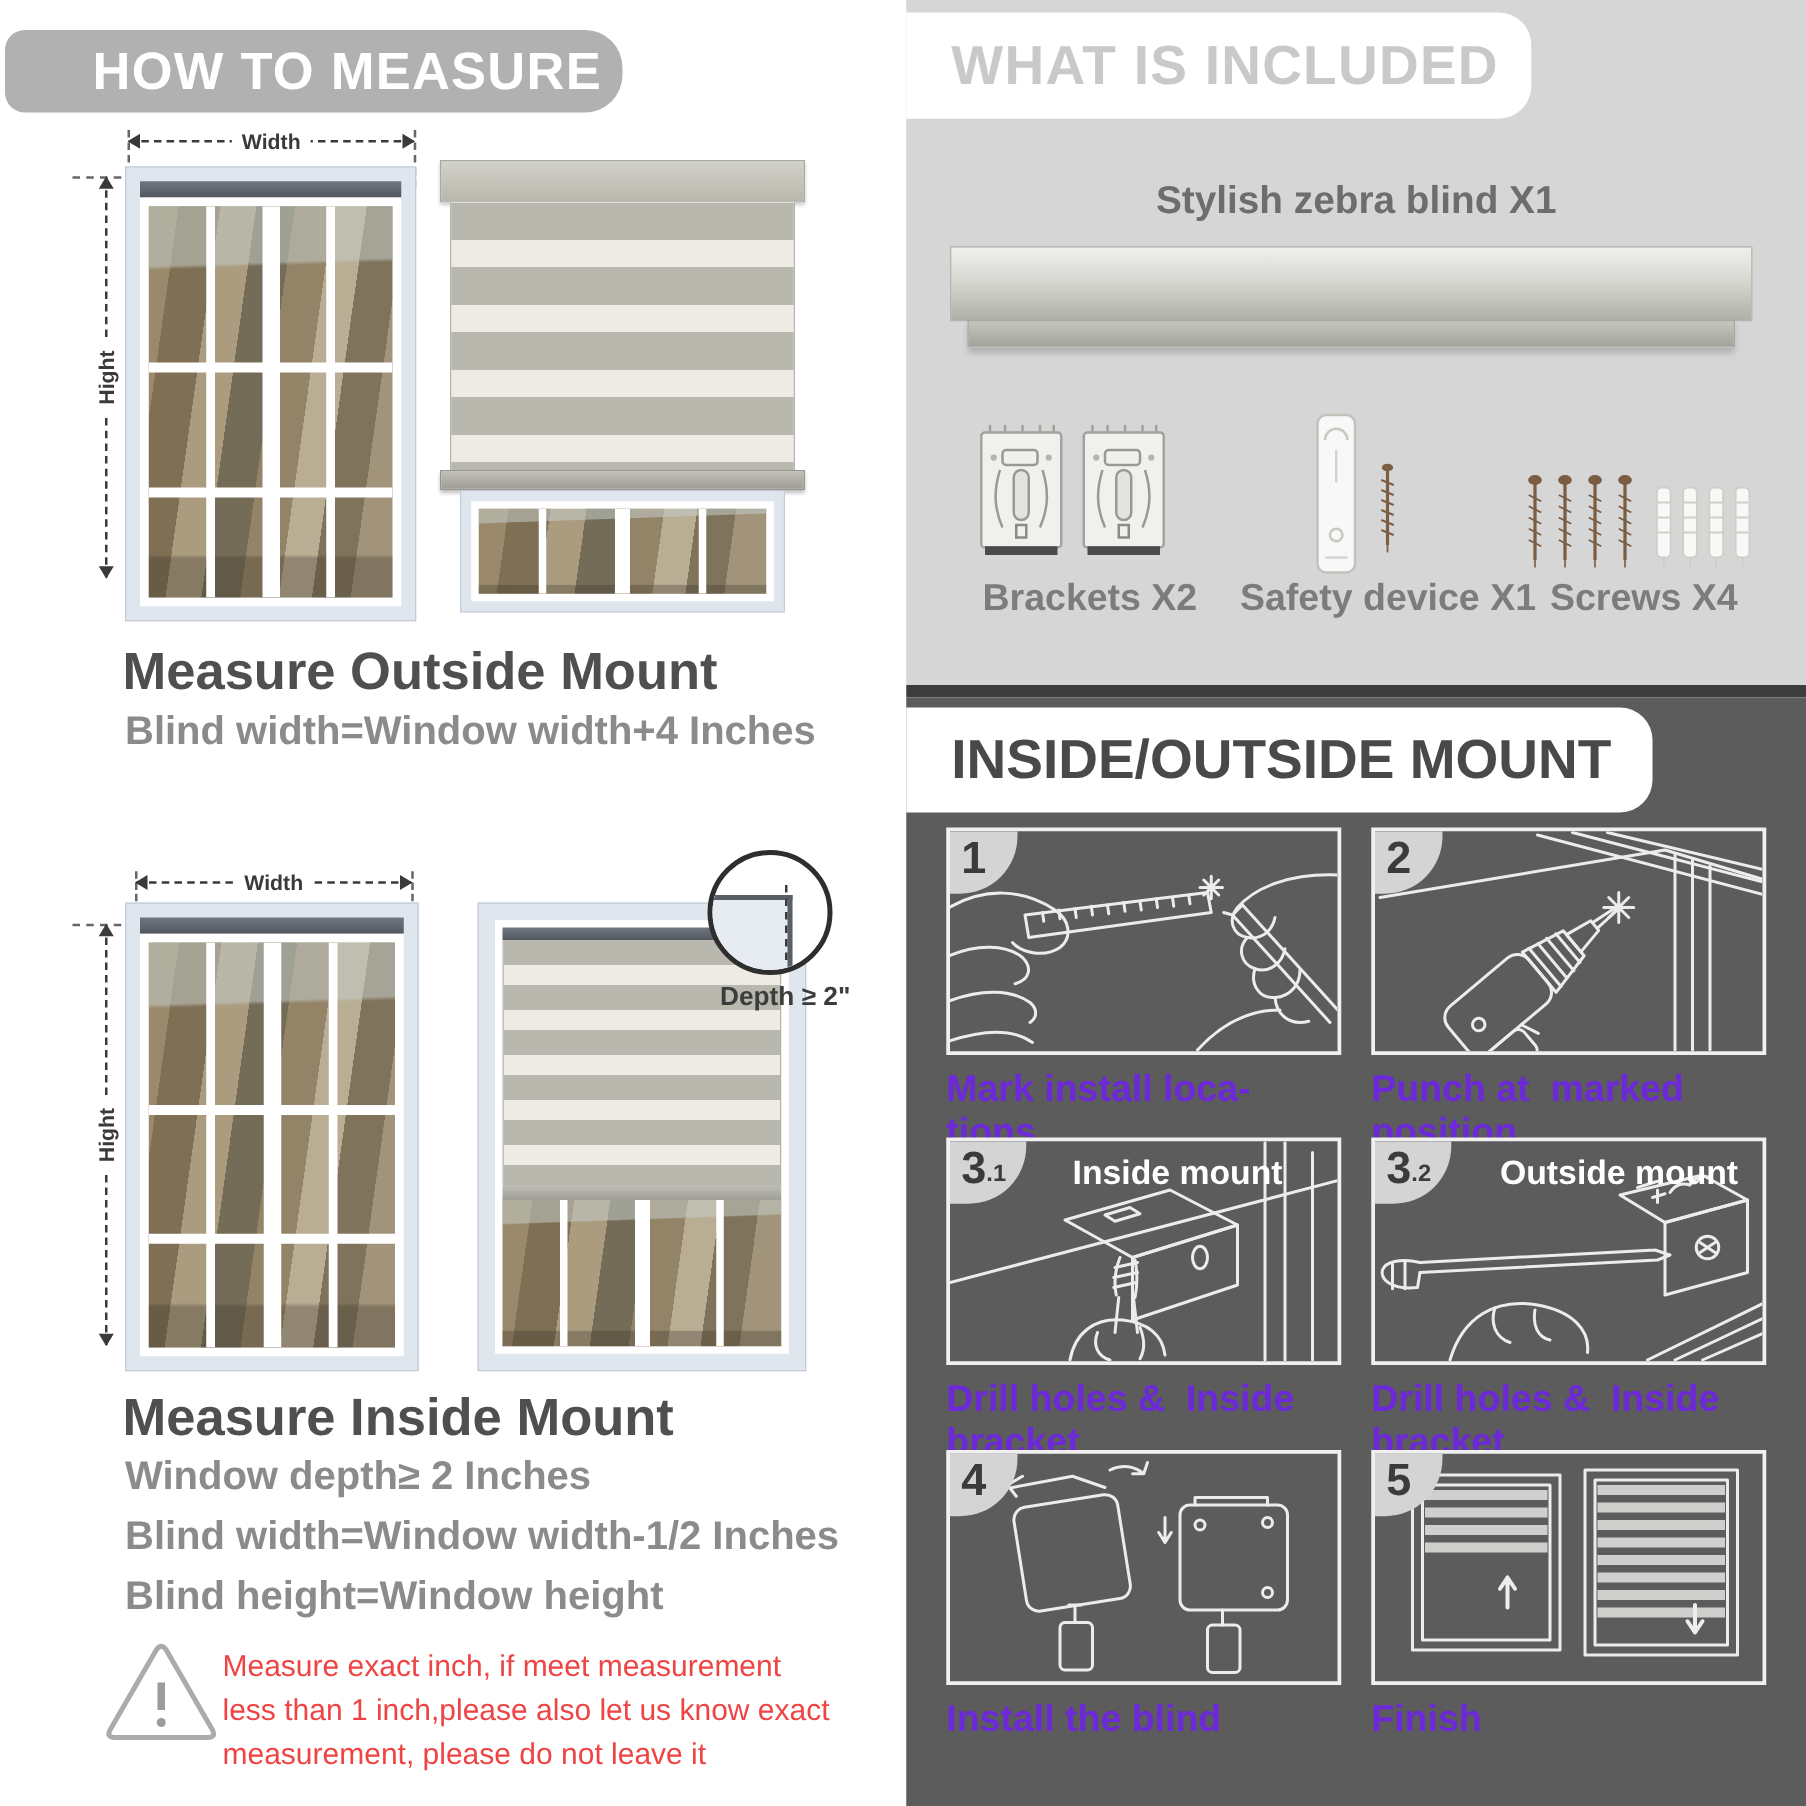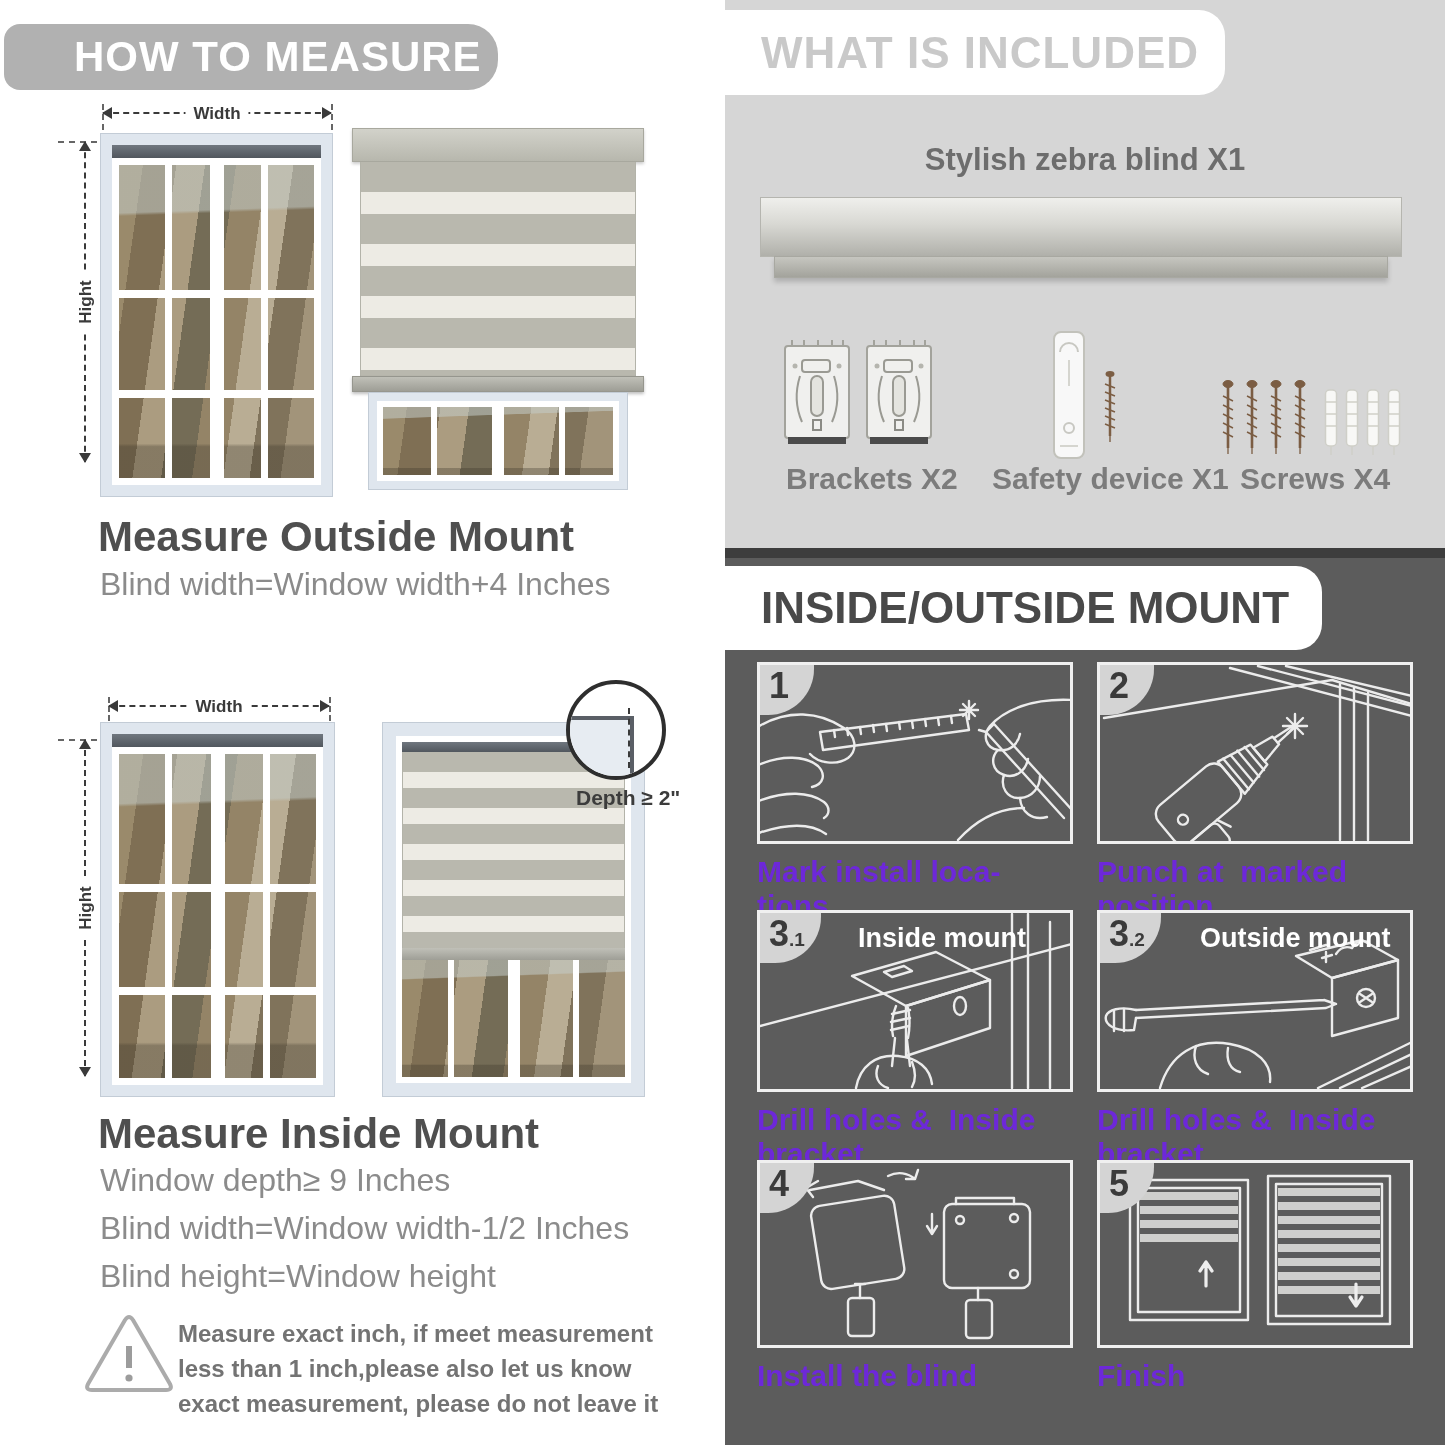--- a/index.html
+++ b/index.html
@@ -12,22 +12,22 @@
   .hdr-included{left:725px;top:10px;width:500px;height:85px;background:#fff;border-radius:0 26px 26px 0;
         line-height:85px;padding-left:36px;font-size:44px;font-weight:bold;color:#c9c9c9;letter-spacing:1px;box-sizing:border-box;}
   .hdr-mount{left:725px;top:566px;width:597px;height:84px;background:#fff;border-radius:0 26px 26px 0;
         line-height:84px;padding-left:36px;font-size:44px;font-weight:bold;color:#494949;box-sizing:border-box;z-index:3;}
   
   .panel-light{left:725px;top:0;width:720px;height:548px;background:#d6d6d6;}
   .divider{left:725px;top:548px;width:720px;height:10px;background:#3d3d3d;}
   .panel-dark{left:725px;top:558px;width:720px;height:887px;background:#5c5c5c;}
   
   .h2{font-size:42px;font-weight:bold;color:#4f4f4f;}
-  .formula{font-size:32px;font-weight:normal;color:#8b8b8b;}
-  .note{font-size:24px;font-weight:bold;color:#737373;line-height:35px;width:487px;}
+  .formula{font-size:32px;font-weight:bold;color:#8b8b8b;}
+  .note{font-size:24px;font-weight:normal;color:#ef4444;line-height:35px;width:487px;}
   .product{left:725px;top:142px;width:720px;text-align:center;font-size:31px;font-weight:bold;color:#6d6d6d;}
   .item-label{top:462px;font-size:30px;font-weight:bold;color:#7c7c7c;}
   
   .harrow{border-top:2px dashed #3a3a3a;}
   .harrow::before{content:"";position:absolute;left:-1px;top:-7px;border:6px solid transparent;border-right:10px solid #3a3a3a;border-left:none;}
   .harrow::after{content:"";position:absolute;right:-1px;top:-7px;border:6px solid transparent;border-left:10px solid #3a3a3a;border-right:none;}
   .varrow{border-left:2px dashed #3a3a3a;}
   .varrow::before{content:"";position:absolute;top:-1px;left:-7px;border:6px solid transparent;border-bottom:10px solid #3a3a3a;border-top:none;}
   .varrow::after{content:"";position:absolute;bottom:-1px;left:-7px;border:6px solid transparent;border-top:10px solid #3a3a3a;border-bottom:none;}
   .alabel{position:absolute;background:#fff;font-weight:bold;font-size:17px;color:#3a3a3a;padding:1px 8px;}
@@ -153,21 +153,21 @@
     </div>
   </div>
 
   <div class="abs detail-circle">
     <div class="dc-wall"></div>
     <div class="dc-dash"></div>
   </div>
   <div class="abs depth-label">Depth ≥ 2"</div>
 
   <div class="abs h2" style="left:98px;top:1110px">Measure Inside Mount</div>
-  <div class="abs formula" style="left:100px;top:1162px">Window depth≥ 9 Inches</div>
+  <div class="abs formula" style="left:100px;top:1162px">Window depth≥ 2 Inches</div>
   <div class="abs formula" style="left:100px;top:1210px">Blind width=Window width-1/2 Inches</div>
   <div class="abs formula" style="left:100px;top:1258px">Blind height=Window height</div>
 
   <svg class="abs" style="left:82px;top:1310px" width="94" height="88" viewBox="0 0 94 88">
     <path d="M43,10 Q47,4 51,10 L88,74 Q91,80 84,80 L10,80 Q3,80 6,74 Z" fill="none" stroke="#ababab" stroke-width="4" stroke-linejoin="round"></path>
     <line x1="47" y1="36" x2="47" y2="58" stroke="#9c9c9c" stroke-width="6"></line>
     <circle cx="47" cy="68" r="3.6" fill="#9c9c9c"></circle>
   </svg>
   <div class="abs note" style="left:178px;top:1316px">Measure exact inch, if meet measurement less than 1 inch,please also let us know exact measurement, please do not leave it</div>
 

